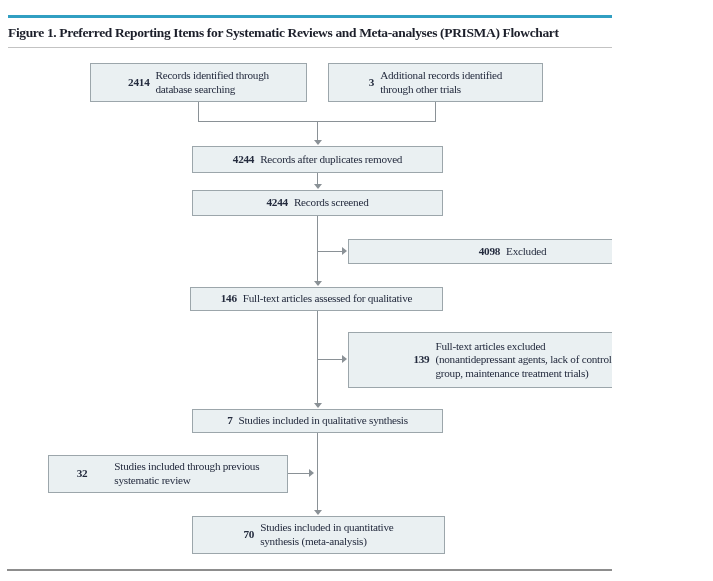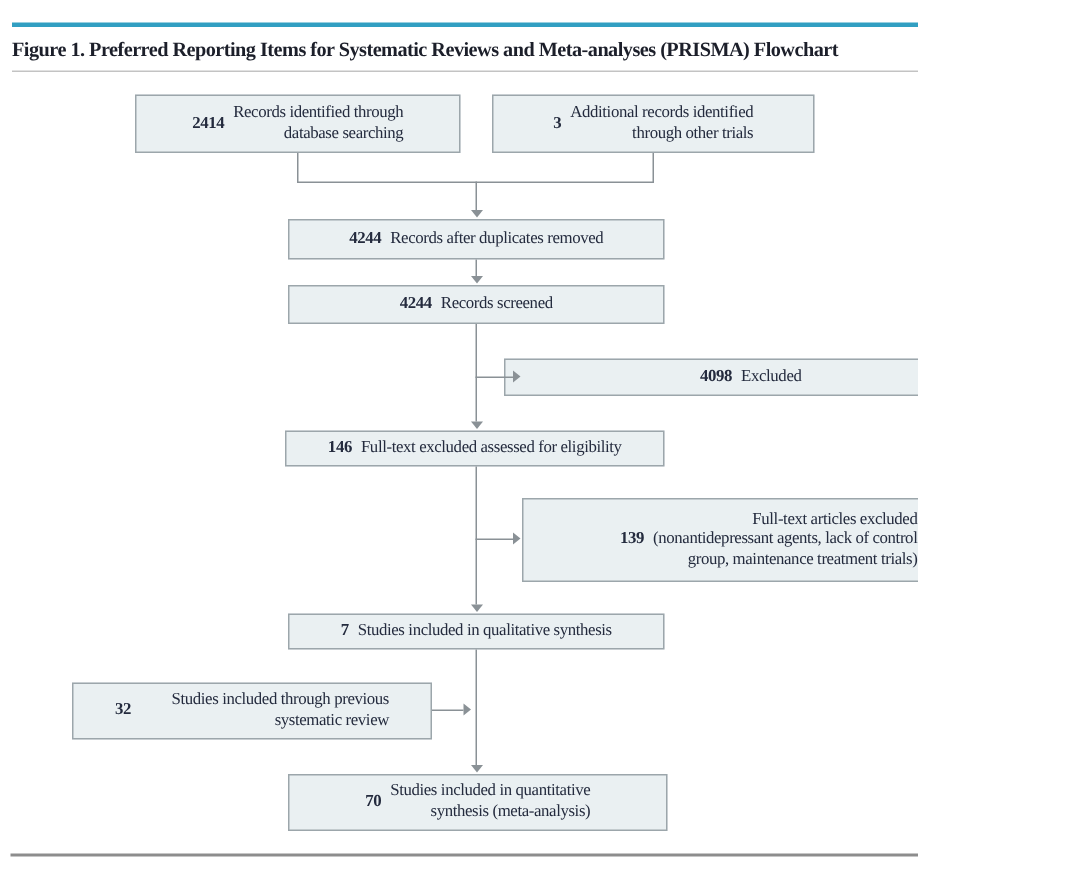--- a/index.html
+++ b/index.html
@@ -9,27 +9,27 @@
   #accent-rule{position:absolute;left:8px;top:15px;width:699px;height:3px;background:#319fc2;}
   #figure-title{position:absolute;left:8px;top:25px;width:699px;font-size:13.5px;font-weight:bold;
           color:#1c1f2a;letter-spacing:-0.35px;white-space:nowrap;}
   #title-rule{position:absolute;left:8px;top:47px;width:699px;height:1px;background:#c3c3c3;}
   #bottom-rule{position:absolute;left:7px;top:569px;width:700px;height:2px;background:#8d8d8d;}
   
   .box{position:absolute;box-sizing:border-box;background:#eaf0f2;border:1px solid #9ca6ab;
        display:flex;align-items:center;justify-content:center;color:#242b3e;
        font-size:11.2px;line-height:1.22;letter-spacing:-0.25px;padding:2px 4px;}
   .box .num{font-weight:bold;margin-right:6px;white-space:nowrap;}
-  .box .txt{text-align:right;white-space:pre-line;}
+  .box .txt{text-align:left;white-space:pre-line;}
   .box .txt.nowrap{white-space:nowrap;}
   #box-records-identified{left:90px;top:63px;width:217px;height:39px;}
   #box-additional-records{left:328px;top:63px;width:215px;height:39px;}
   #box-after-duplicates{left:192px;top:146px;width:251px;height:27px;}
   #box-records-screened{left:192px;top:190px;width:251px;height:26px;}
-  #box-excluded{left:336px;top:239px;width:329px;height:25px;}
+  #box-excluded{left:348px;top:239px;width:329px;height:25px;}
   #box-fulltext-assessed{left:190px;top:287px;width:253px;height:24px;}
   #box-fulltext-excluded{left:348px;top:332px;width:329px;height:56px;}
   #box-qualitative{left:192px;top:409px;width:251px;height:24px;}
   #box-previous-review{left:48px;top:455px;width:240px;height:38px;gap:21px;}
   #box-quantitative{left:192px;top:516px;width:253px;height:38px;}
   
   .vline,.hline{position:absolute;background:#8a9196;}
   .vline{width:1px;} .hline{height:1px;}
   #c-stub-left{left:198px;top:102px;height:20px;}
   #c-stub-right{left:435px;top:102px;height:20px;}
@@ -81,21 +81,21 @@
   <div class="box" id="box-records-screened">
     <span class="num">4244</span>
     <span class="txt nowrap">Records screened</span>
   </div>
   <div class="box" id="box-excluded">
     <span class="num">4098</span>
     <span class="txt nowrap">Excluded</span>
   </div>
   <div class="box" id="box-fulltext-assessed">
     <span class="num">146</span>
-    <span class="txt nowrap">Full-text excluded assessed for eligibility</span>
+    <span class="txt nowrap">Full-text articles assessed for qualitative</span>
   </div>
   <div class="box" id="box-fulltext-excluded">
     <span class="num">139</span>
     <span class="txt">Full-text articles excluded
 (nonantidepressant agents, lack of control
 group, maintenance treatment trials)</span>
   </div>
   <div class="box" id="box-qualitative">
     <span class="num">7</span>
     <span class="txt nowrap">Studies included in qualitative synthesis</span>

